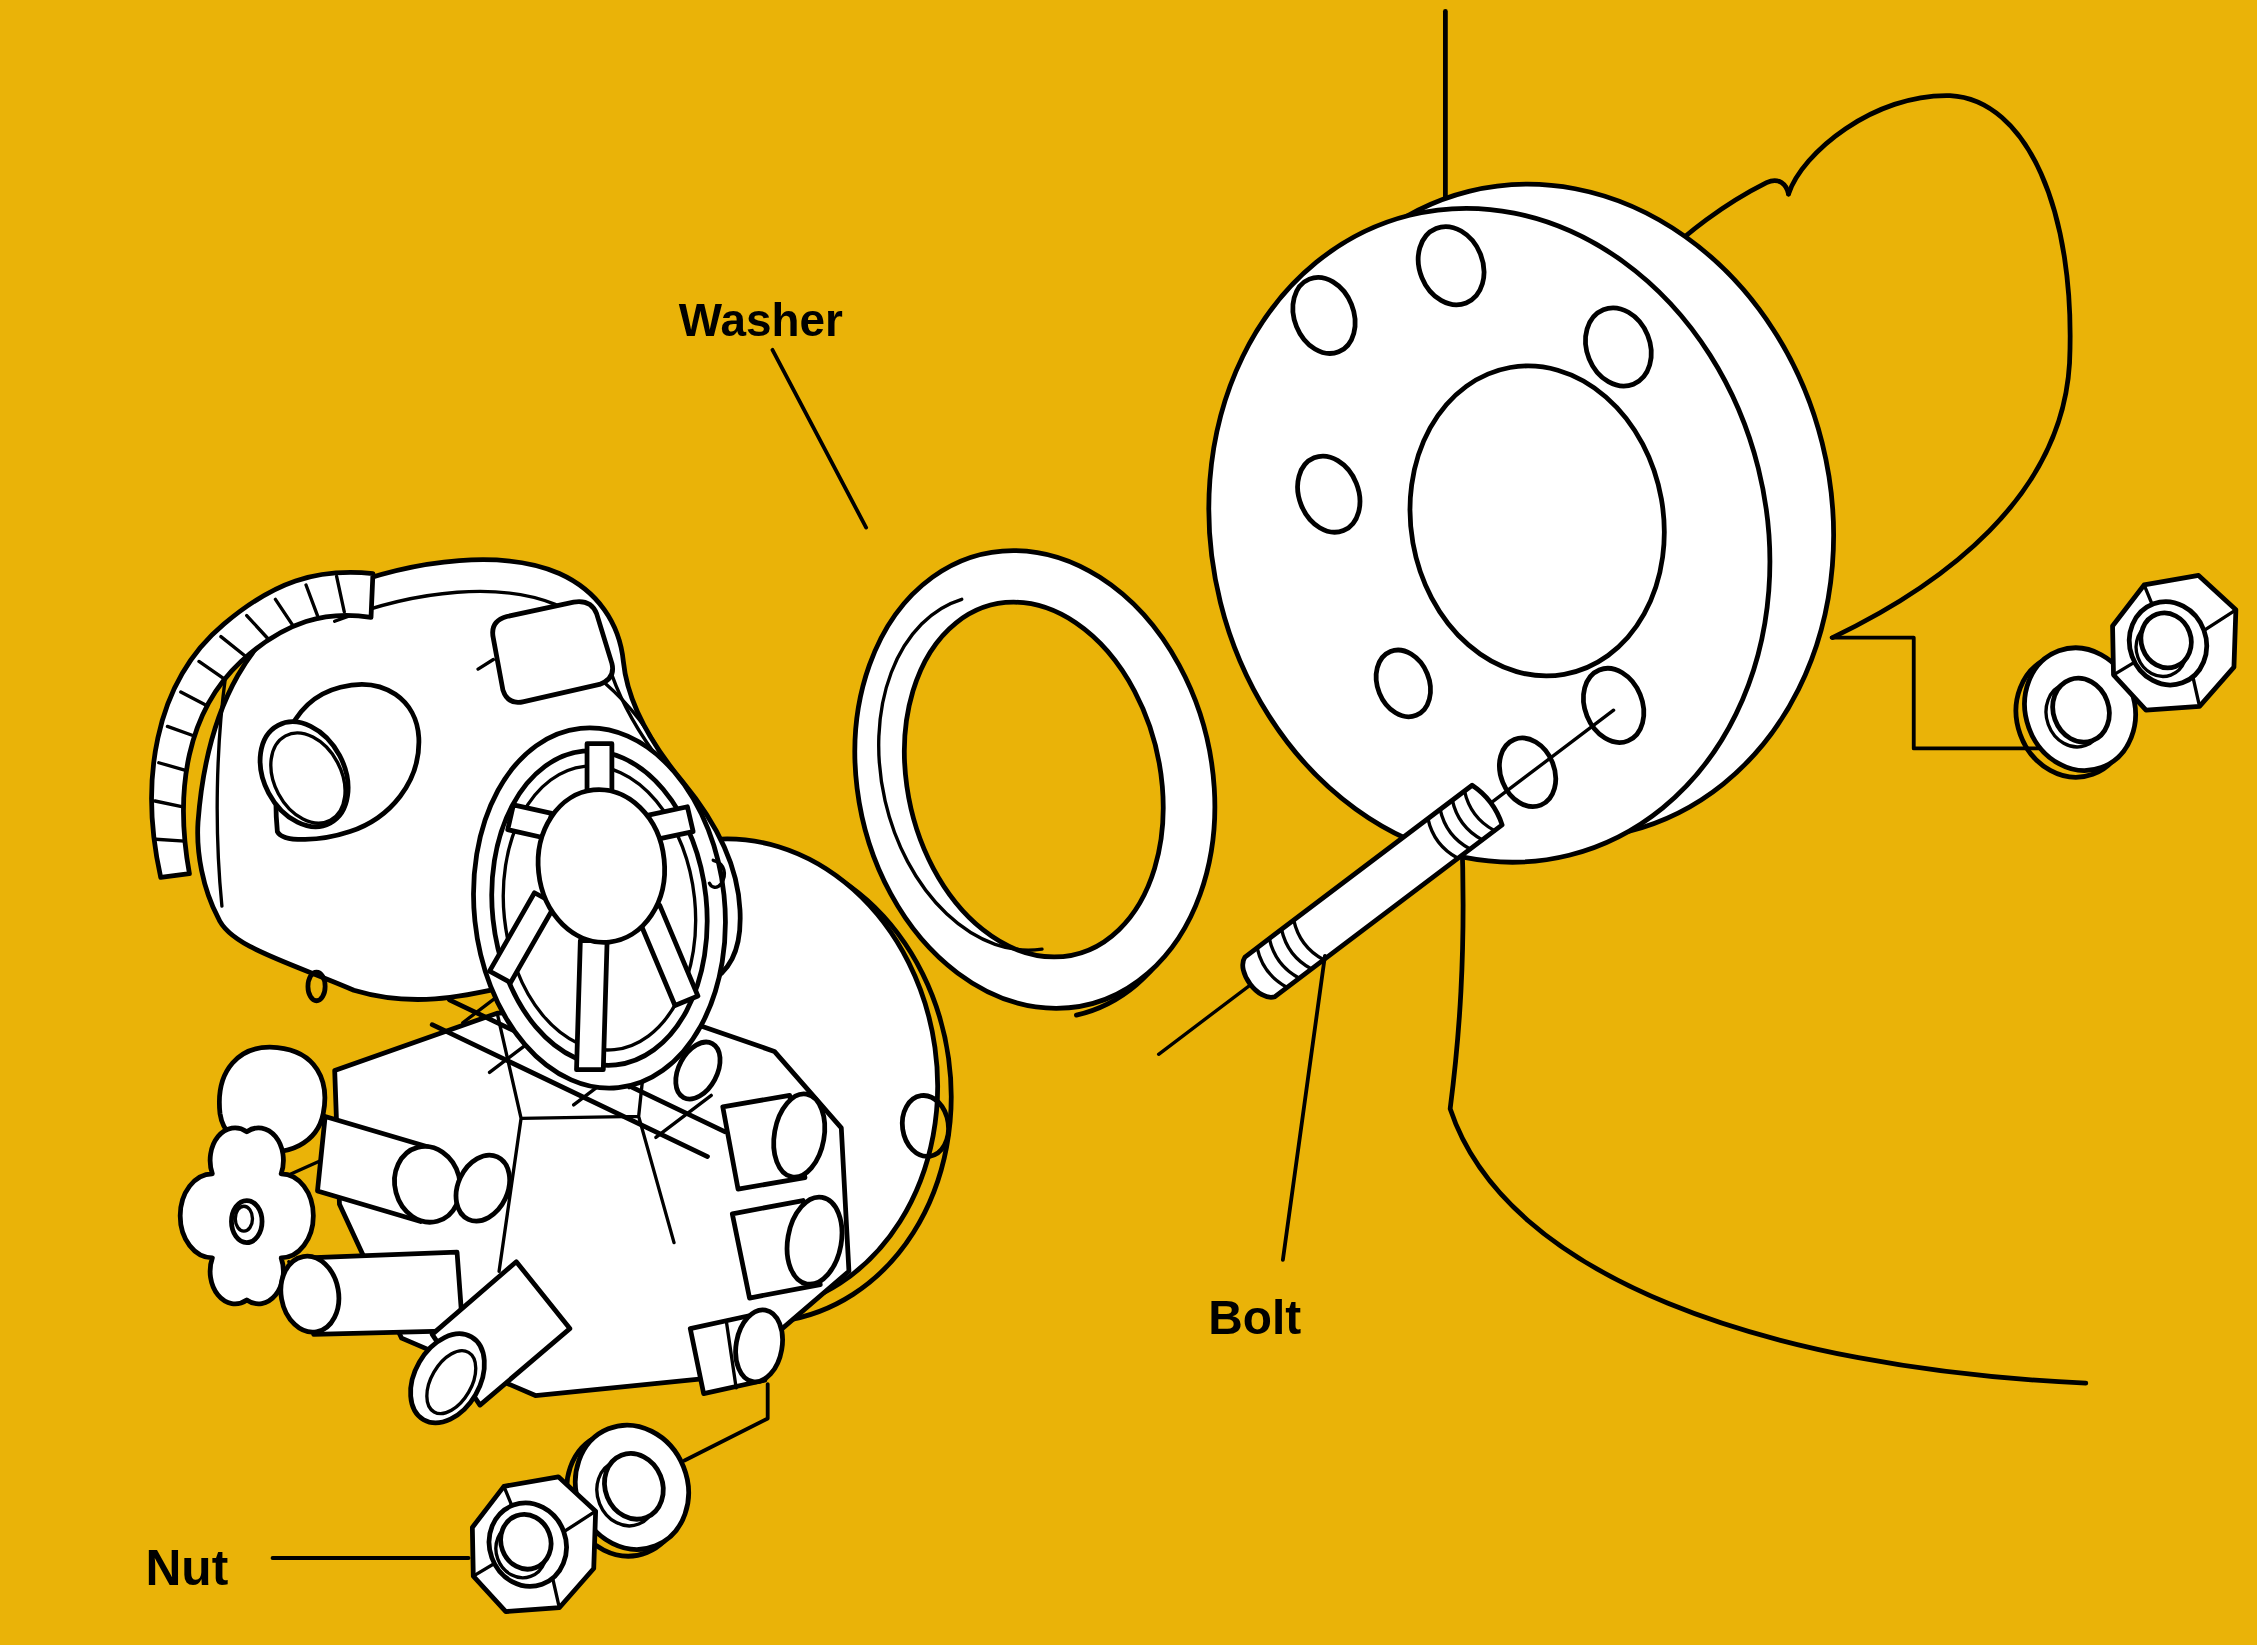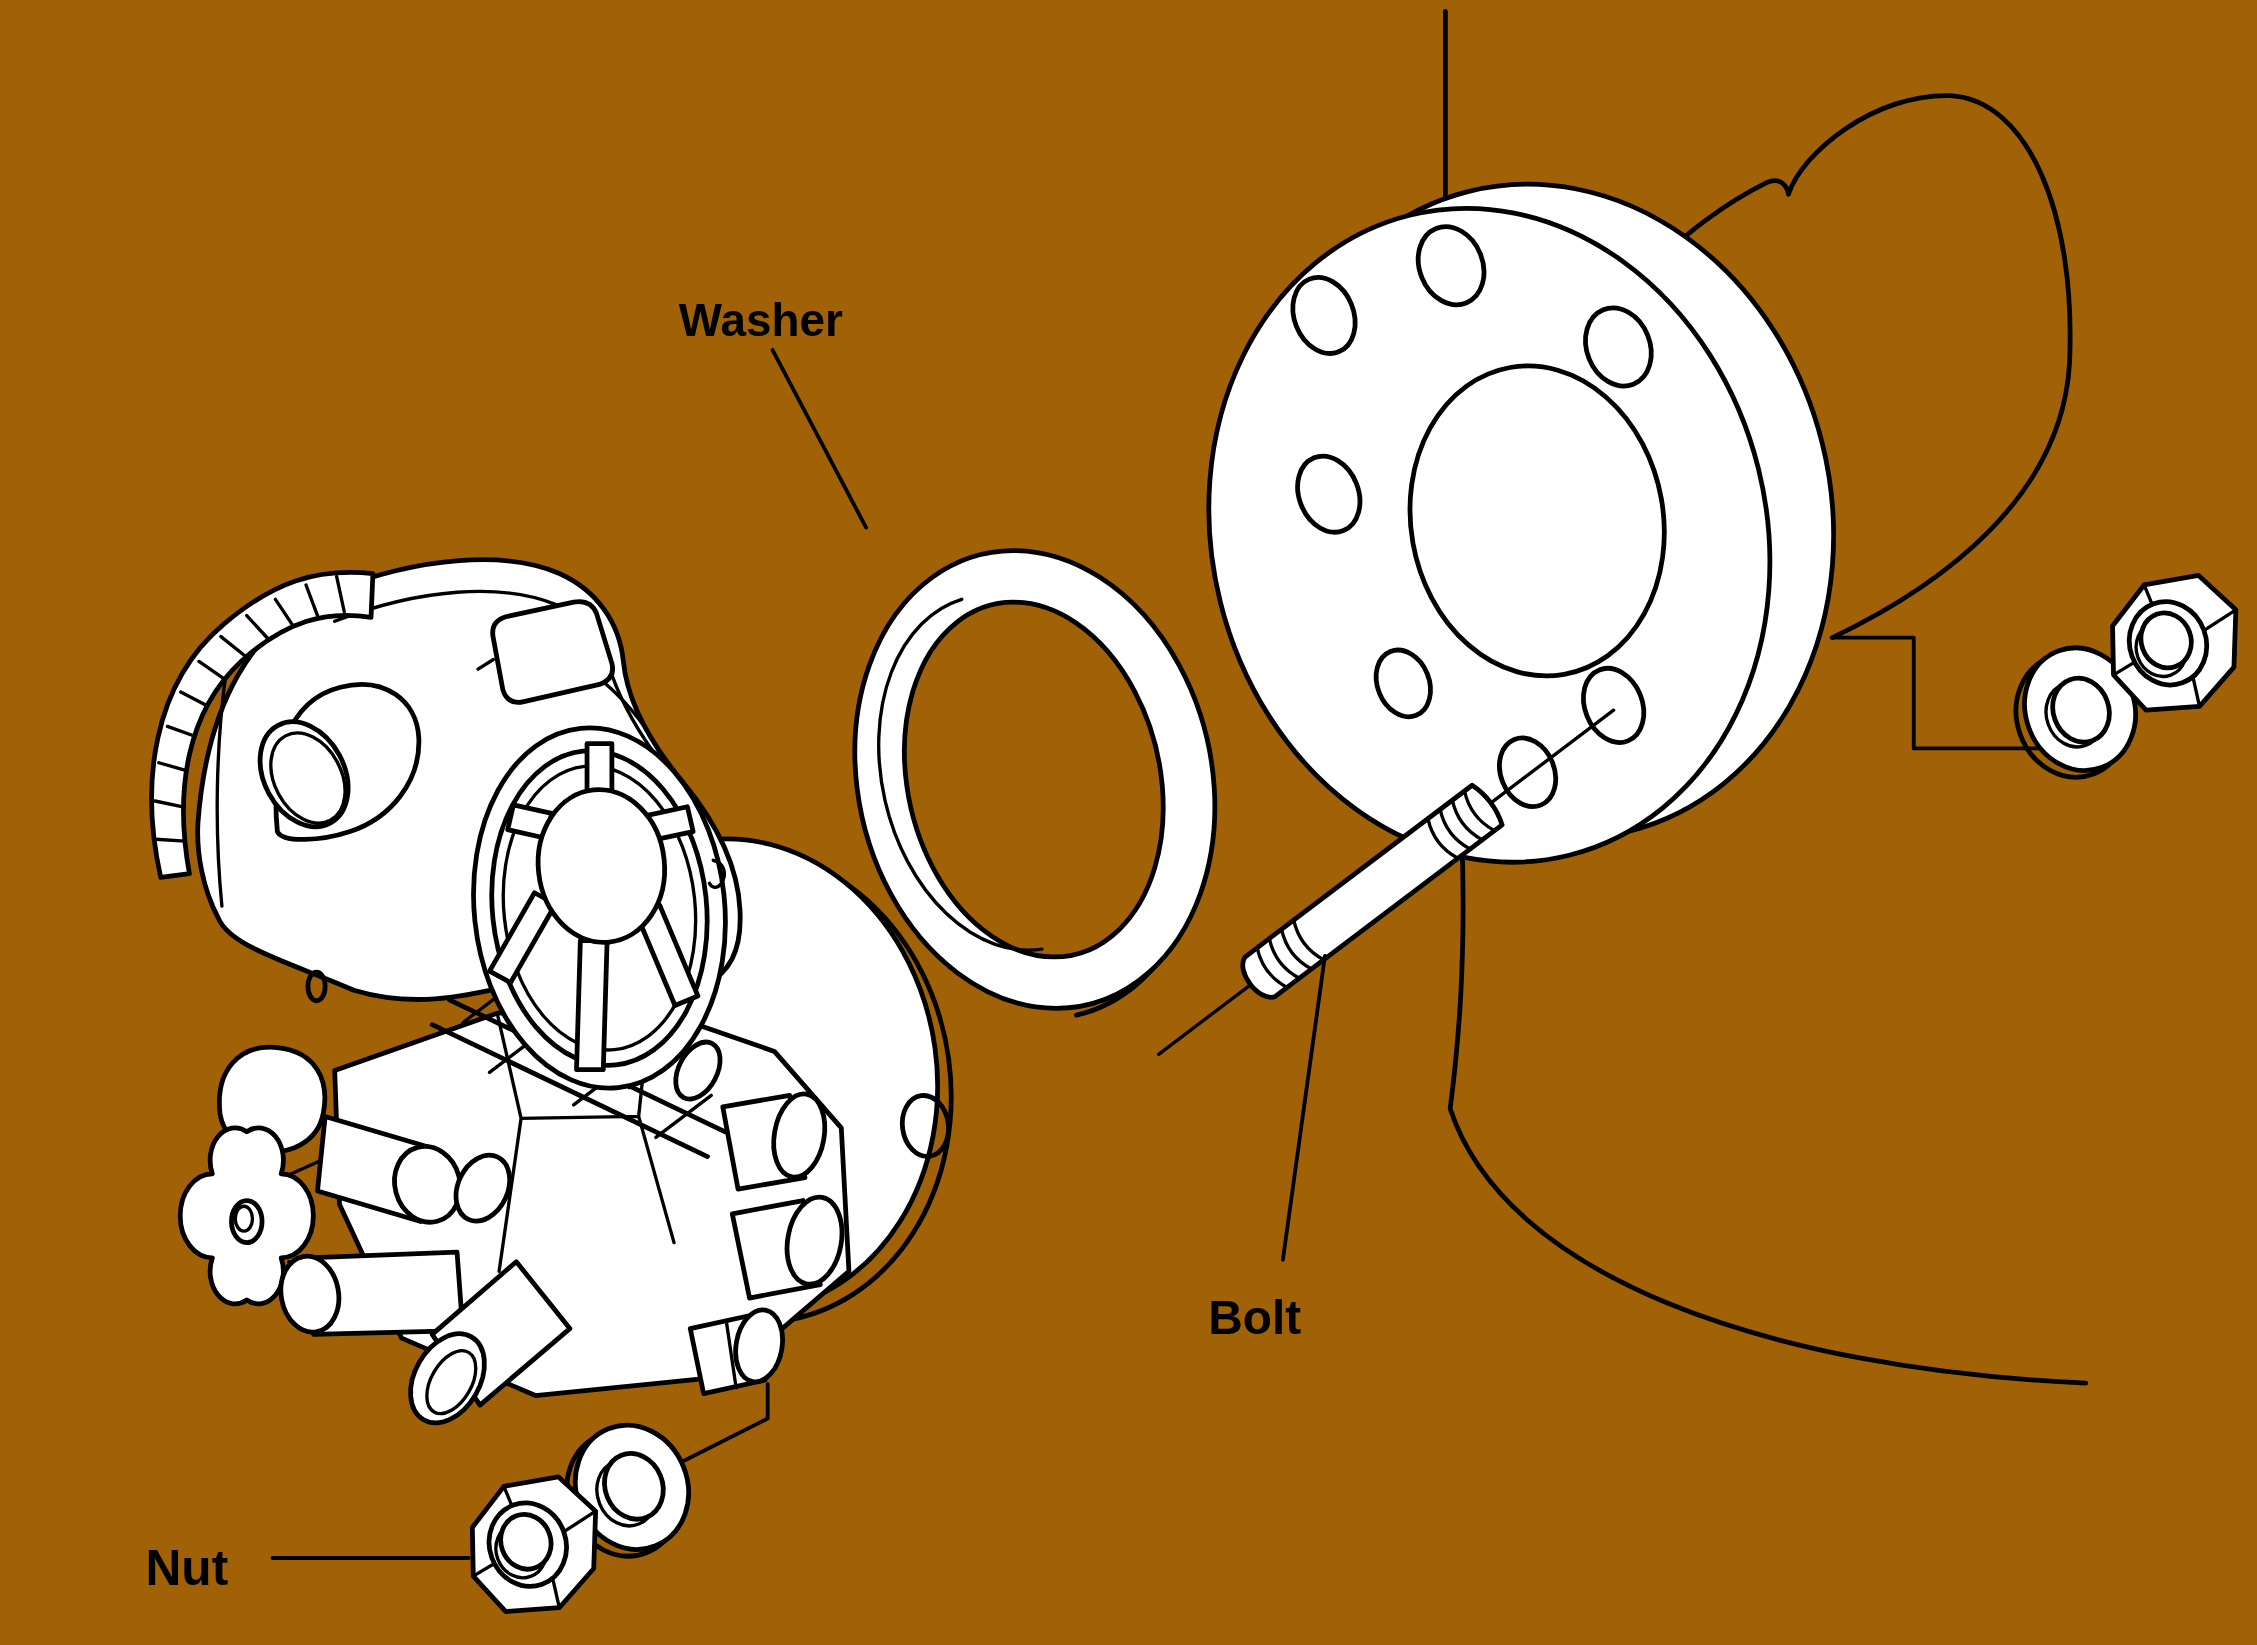--- a/index.html
+++ b/index.html
@@ -1,16 +1,16 @@
 <!DOCTYPE html>
 <html><head>
 <meta charset="utf-8">
 <style>
   html,body{margin:0;padding:0;background:#ffffff;}
-  .stage{position:relative;width:2258px;height:1645px;background:#a16207;overflow:hidden;
+  .stage{position:relative;width:2258px;height:1645px;background:#eab308;overflow:hidden;
          font-family:"Liberation Sans", sans-serif;text-align:right;}
   svg{position:absolute;left:0;top:0;}
   .ln{stroke:#000;fill:none;stroke-width:5;stroke-linecap:round;stroke-linejoin:round;}
   .fw{stroke:#000;fill:#fff;stroke-width:5;stroke-linecap:round;stroke-linejoin:round;}
   .thin{stroke:#000;fill:none;stroke-width:3.5;stroke-linecap:round;}
   .lead{stroke:#000;fill:none;stroke-width:4;stroke-linecap:round;stroke-linejoin:round;}
   .lbl{font-weight:700;fill:#000;}
 </style>
 </head>
 <body>

